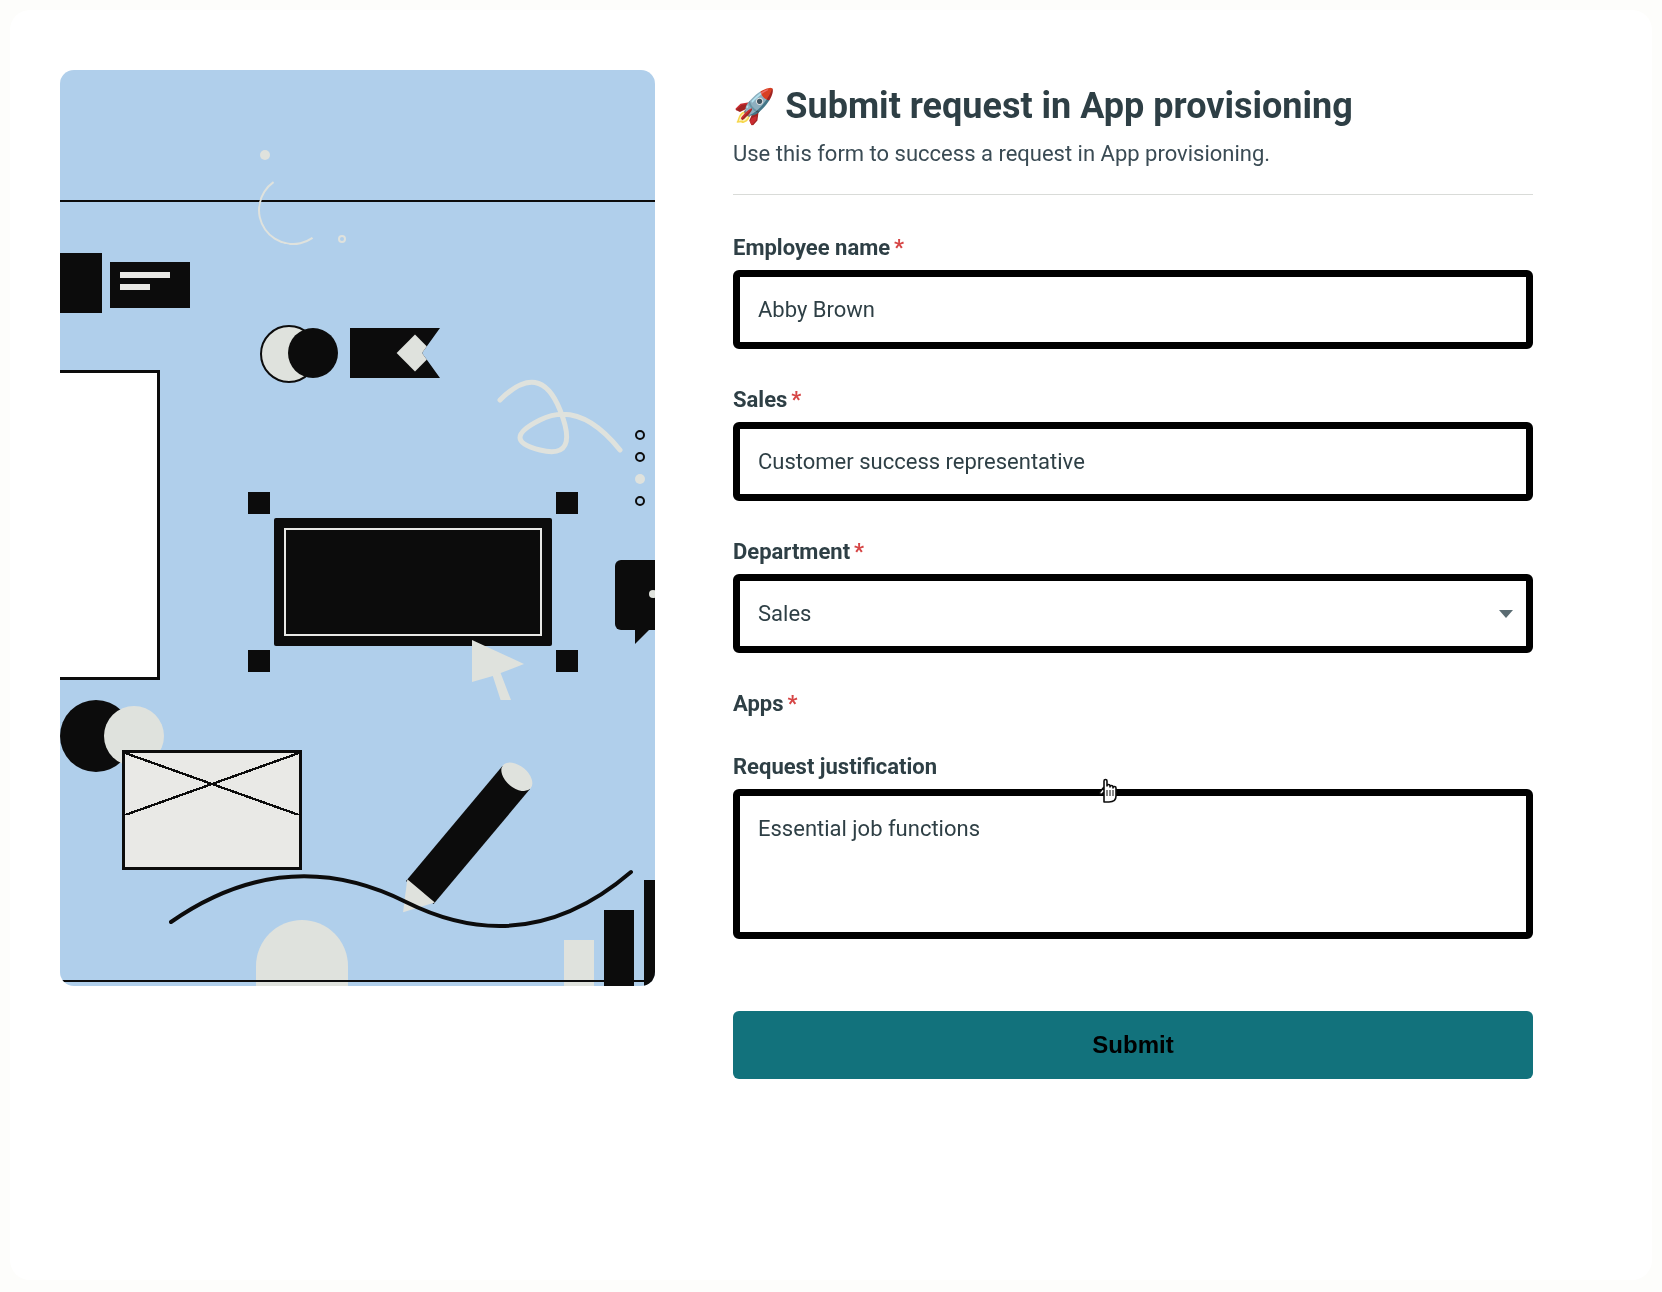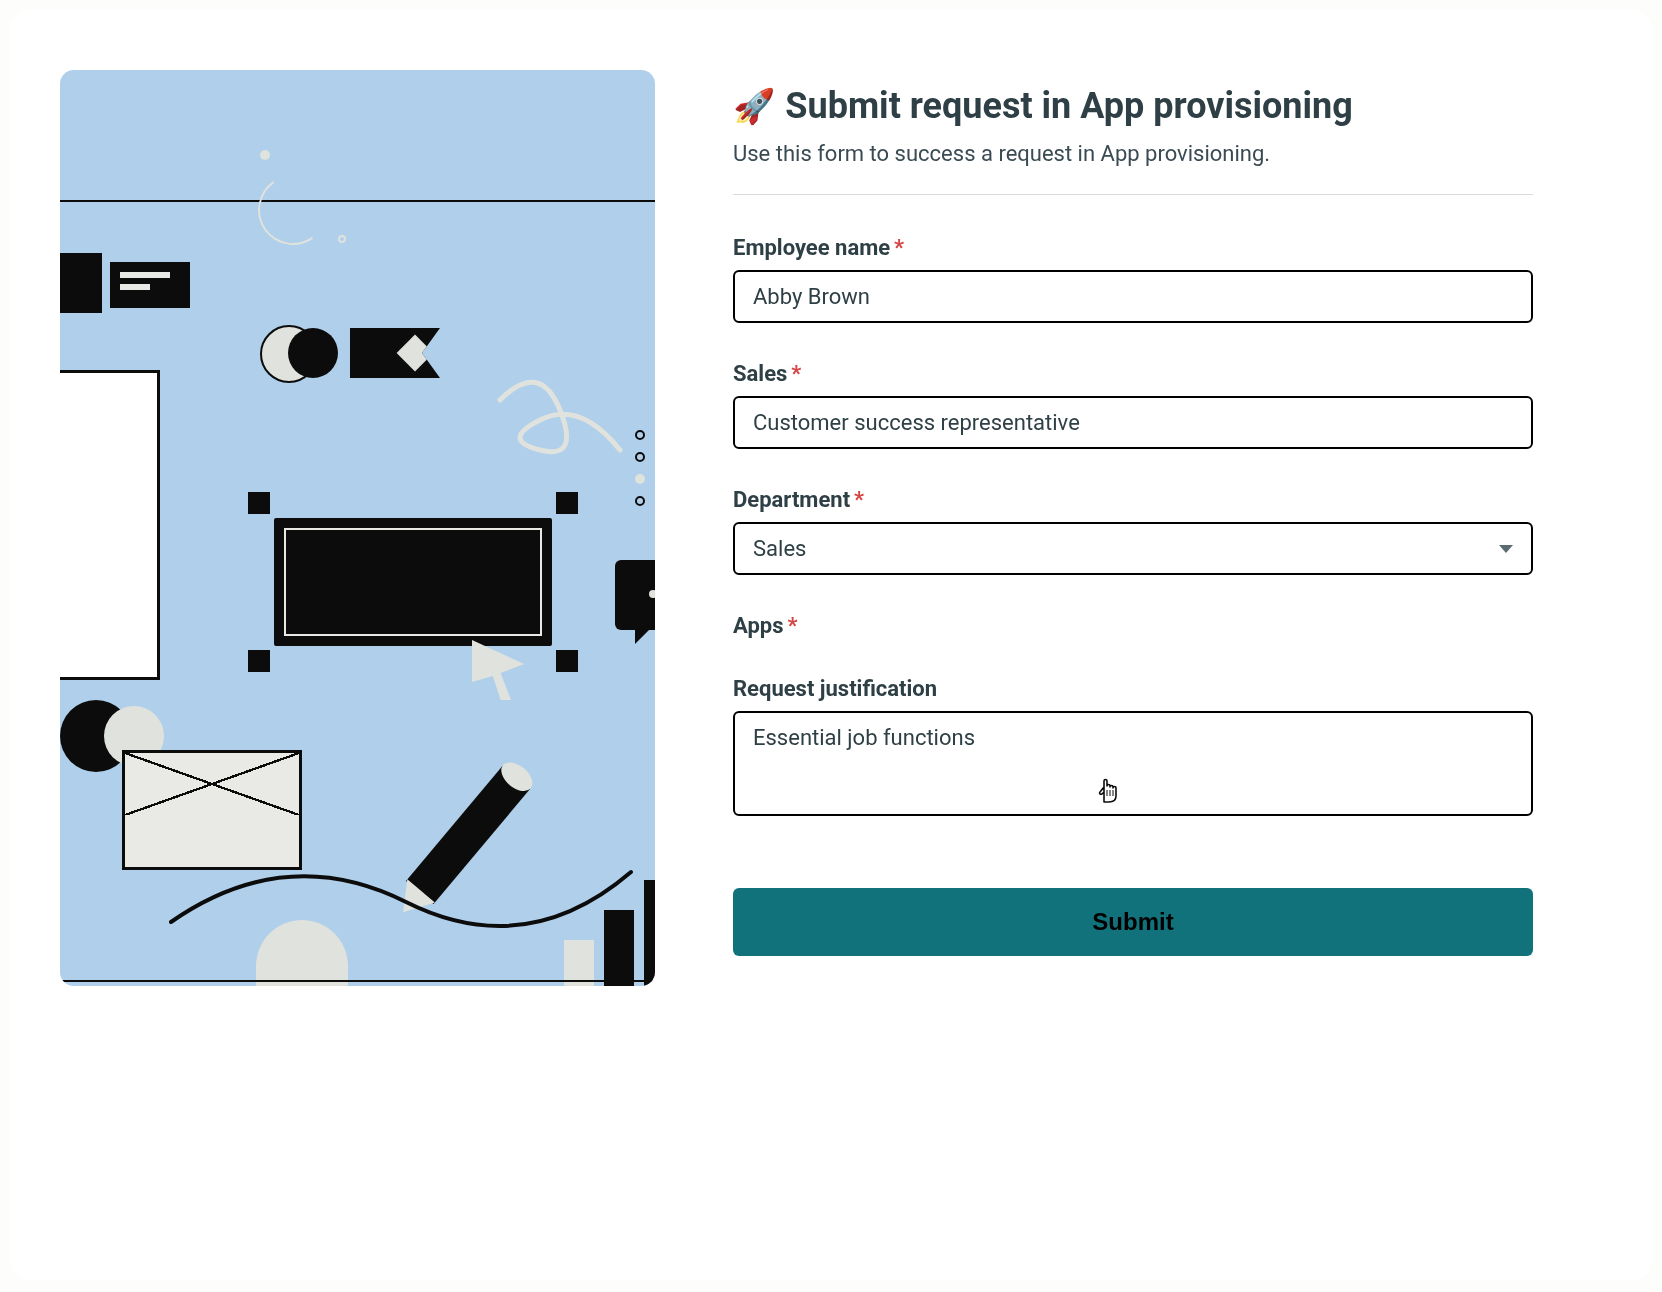--- a/index.html
+++ b/index.html
@@ -61,22 +61,22 @@
     display: block;
     font-size: 22px;
     font-weight: 700;
     color: #2e3f45;
     margin-bottom: 10px;
   }
   .required { color: #d64545; margin-left: 4px; }
   .text-input, .select-input, .textarea-input {
     width: 100%;
     font-size: 22px;
-    padding: 12px 18px;
-    border: 2px solid #000000;
+    padding: 20px 18px;
+    border: 7px solid #000000;
     border-radius: 6px;
     background: #ffffff;
     color: #2e3f45;
     font-family: inherit;
   }
   .text-input::placeholder, .select-placeholder { color: #9aa0a5; }
   .select-wrapper { position: relative; }
   .select-input {
     appearance: none;
     cursor: pointer;
@@ -89,21 +89,21 @@
     position: absolute;
     right: 20px;
     top: 50%;
     transform: translateY(-50%);
     width: 0; height: 0;
     border-left: 7px solid transparent;
     border-right: 7px solid transparent;
     border-top: 8px solid #5a6b72;
     pointer-events: none;
   }
-  .textarea-input { height: 105px; resize: none; }
+  .textarea-input { height: 150px; resize: none; }
   .submit-btn {
     width: 100%;
     background: #12727c;
     color: #000000;
     font-size: 24px;
     font-weight: 700;
     border: none;
     border-radius: 6px;
     padding: 20px;
     cursor: pointer;

